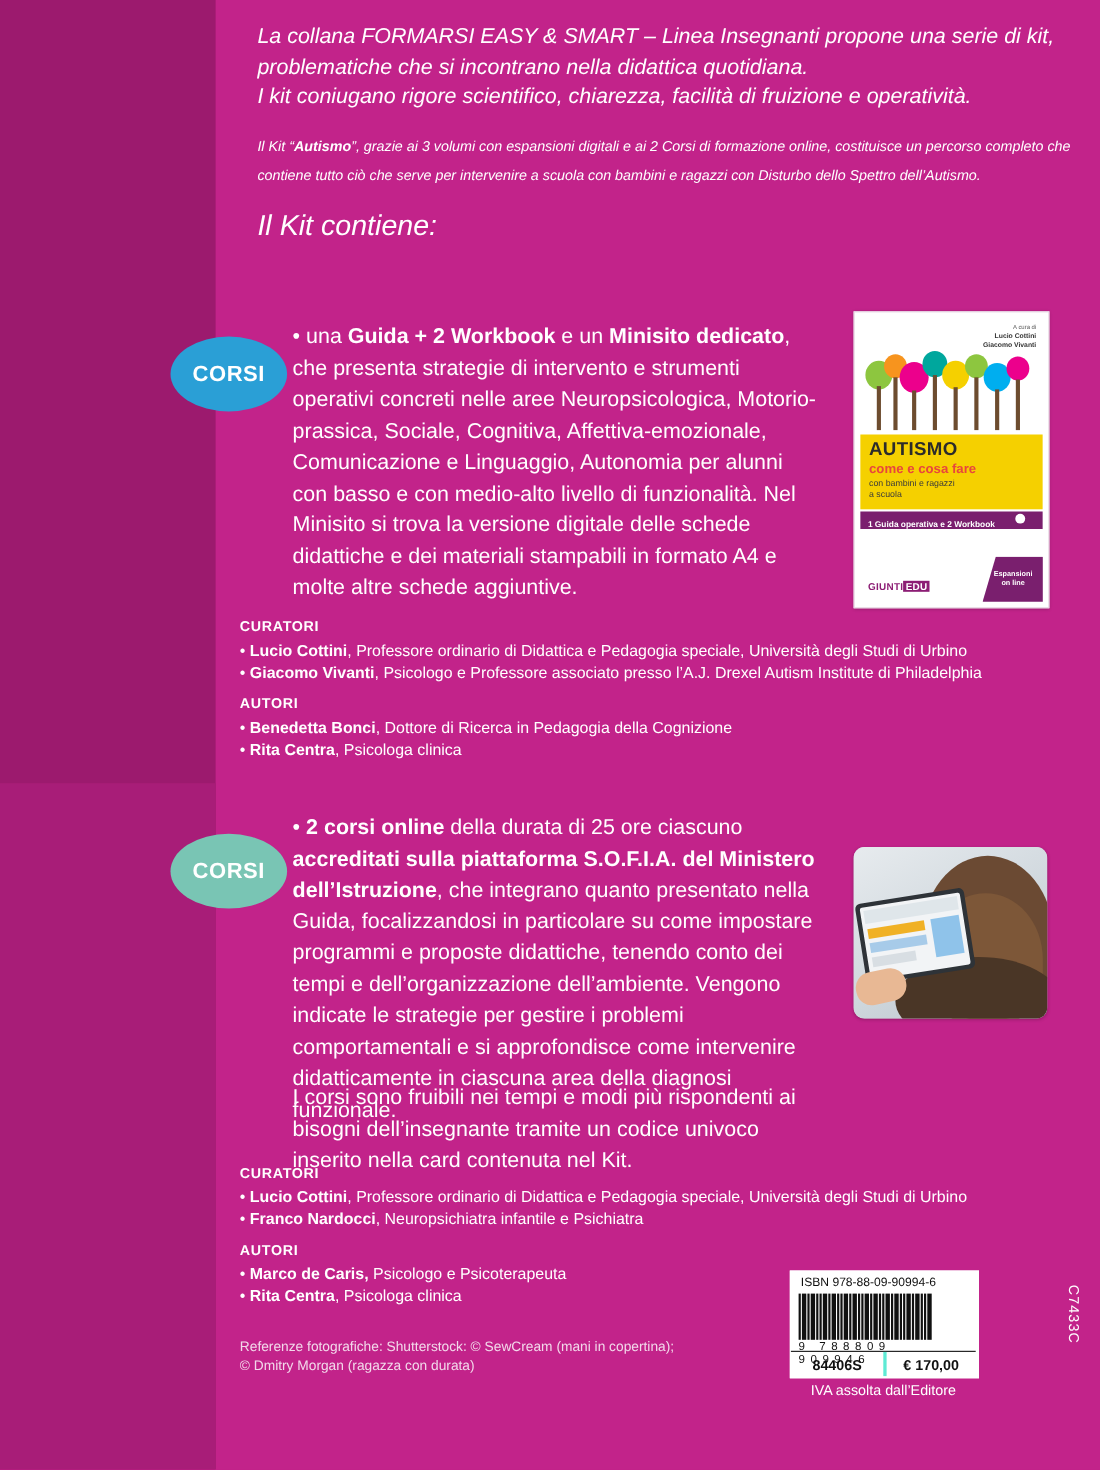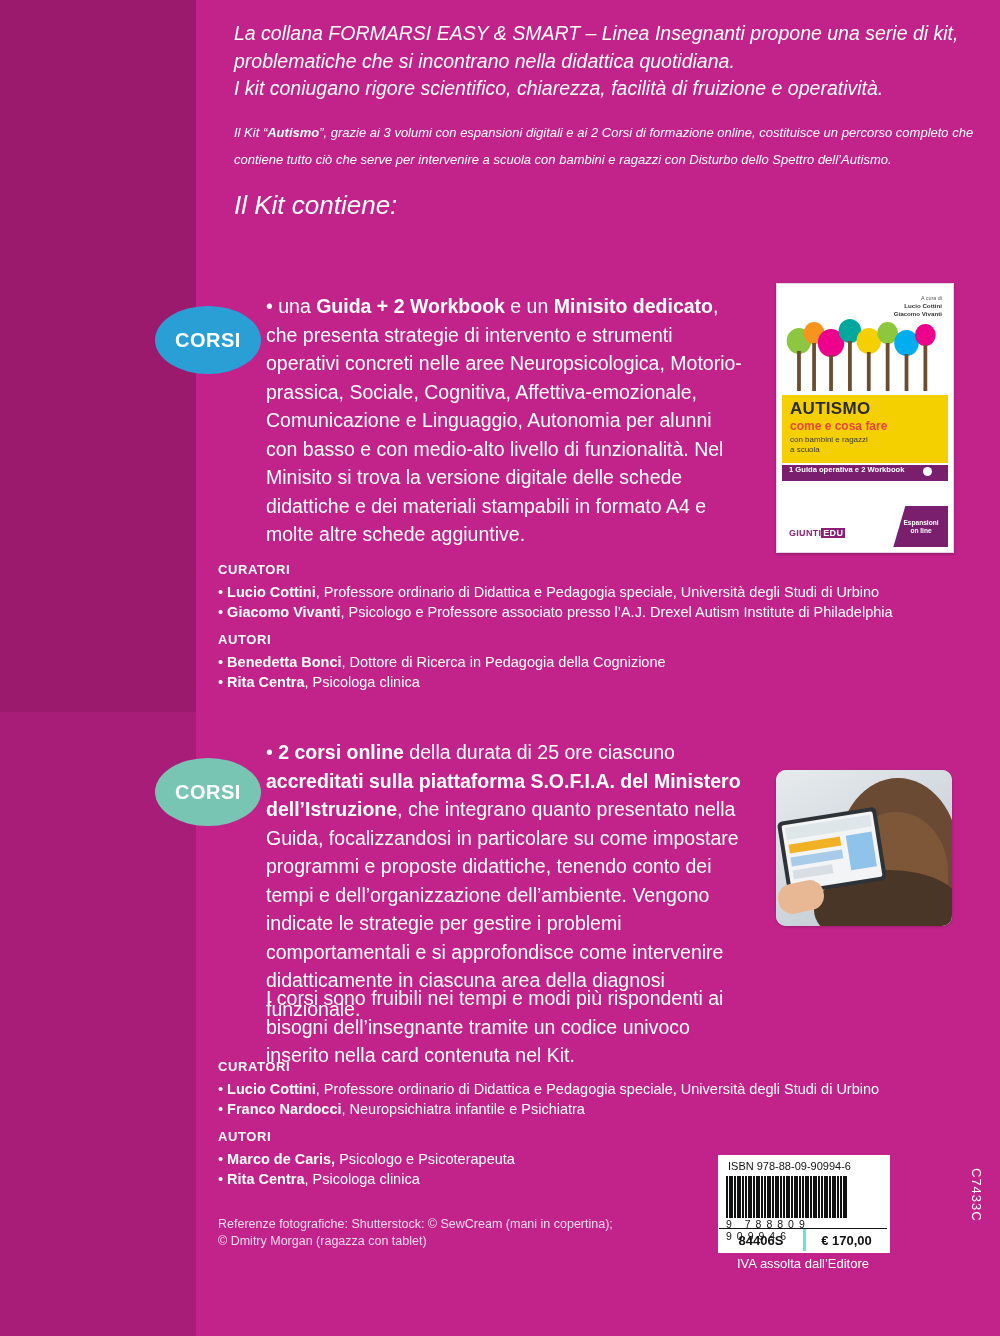--- a/index.html
+++ b/index.html
@@ -86,21 +86,21 @@
   .cover-sub{
     position:absolute;left:8px;top:130px;color:#e8453c;
     font-size:12px;font-weight:bold;
   }
   .cover-sub2{
     position:absolute;left:8px;top:146px;color:#3a3a3a;
     font-size:8px;line-height:10px;
   }
   .cover-strip{
     position:absolute;left:0;top:176px;right:0;height:16px;background:#7a1f6e;
-    color:#fff;font-size:7.6px;font-weight:bold;display:flex;align-items:flex-start;padding-left:7px;
+    color:#fff;font-size:7.6px;font-weight:bold;display:flex;align-items:flex-end;padding-left:7px;
   }
   .cover-bottom{
     position:absolute;left:0;top:192px;right:0;bottom:0;background:#ffffff;
   }
   .cover-logo{
     position:absolute;left:7px;bottom:9px;color:#8c1d74;font-size:9px;font-weight:bold;
     letter-spacing:.3px;
   }
   .cover-logo .edu{background:#8c1d74;color:#fff;padding:0 2px;}
   .cover-corner{
@@ -346,21 +346,21 @@
     <div class="row">
       <span>• </span><b>Marco de Caris,</b><span> Psicologo e Psicoterapeuta</span>
     </div>
     <div class="row">
       <span>• </span><b>Rita Centra</b><span>, Psicologa clinica</span>
     </div>
   </div>
 
   <div class="refs">
     <div>Referenze fotografiche: Shutterstock: © SewCream (mani in copertina);</div>
-    <div>© Dmitry Morgan (ragazza con tablet)</div>
+    <div>© Dmitry Morgan (ragazza con durata)</div>
   </div>
 
   <div class="barcode-box"></div>
   <div class="isbn">ISBN 978-88-09-90994-6</div>
   <div class="bars">
     <span></span><span class="w"></span><span></span><span class="w"></span><span></span><span></span><span class="w"></span><span></span><span class="w"></span><span></span><span></span><span class="w"></span><span></span><span class="w"></span><span></span><span></span><span class="w"></span><span></span><span class="w"></span><span></span><span></span><span class="w"></span><span></span><span class="w"></span><span></span><span></span><span class="w"></span><span></span><span class="w"></span><span></span><span></span><span class="w"></span>
   </div>
   <div class="barnum">9  788809  909946</div>
   <div class="price-row">
     <div class="code">84406S</div>

